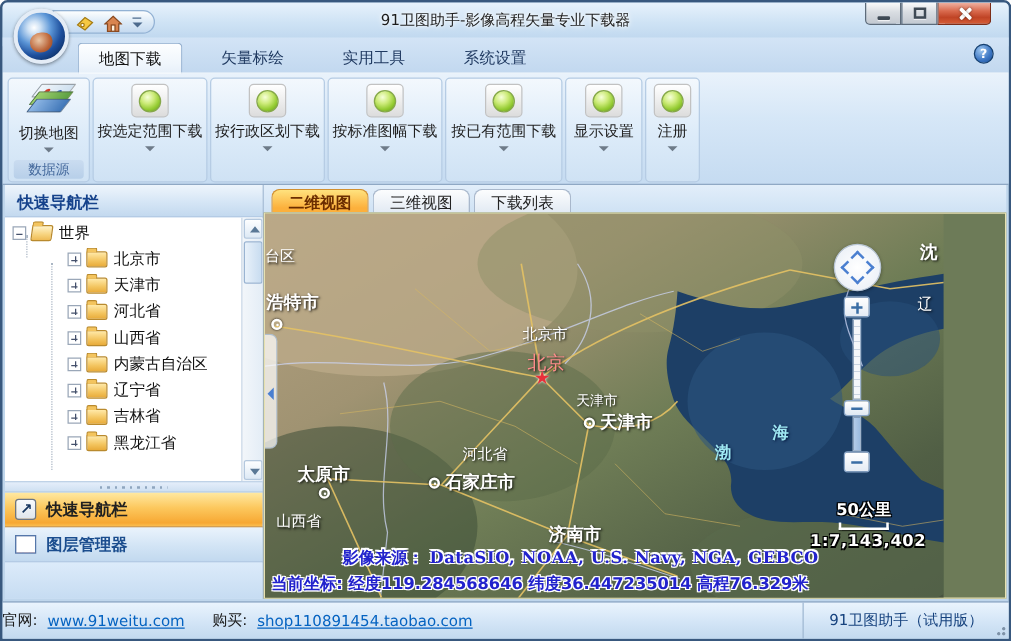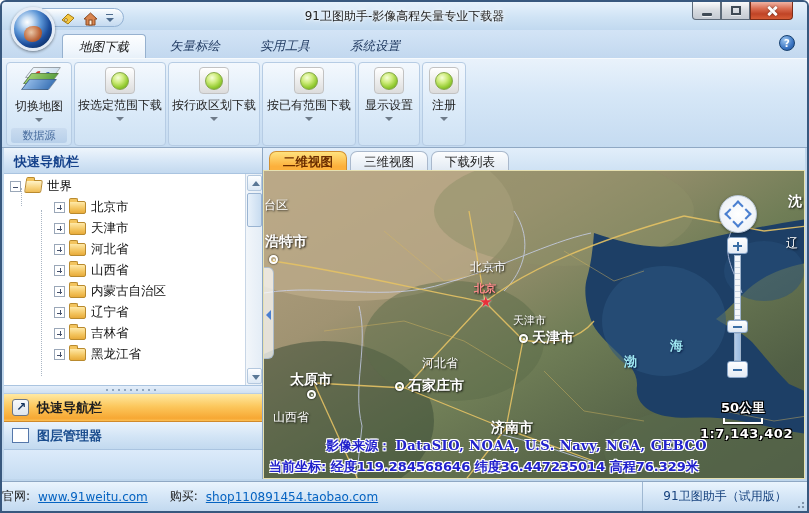--- a/index.html
+++ b/index.html
@@ -30,21 +30,21 @@
     background:linear-gradient(#f0b4a4,#d96a4e 40%,#c04426 70%,#d65c36); border-color:#7c2d18; }
   .glyph-min { width:10px; height:3px; background:#3f4a55; margin-top:7px; border-radius:1px; box-shadow:0 1px 0 rgba(255,255,255,.7);}
   .glyph-max { width:10px; height:9px; border:2px solid #3f4a55; box-shadow:0 1px 0 rgba(255,255,255,.6);}
   .glyph-close { position:relative; width:12px; height:10px; }
   .glyph-close::before,.glyph-close::after { content:""; position:absolute; left:5px; top:-1px; width:3px; height:12px; background:#fff; border-radius:1px; box-shadow:0 0 2px rgba(0,0,0,.5);}
   .glyph-close::before { transform:rotate(45deg);} .glyph-close::after { transform:rotate(-45deg);}
 
   
   .tabrow { position:absolute; left:0; top:28px; width:100%; height:28px;
     background:linear-gradient(#d3e4f6,#c2d8ef); }
-  .ribbon-tabs { position:absolute; left:60px; top:4px; display:flex; gap:8px;font-style:italic; }
+  .ribbon-tabs { position:absolute; left:60px; top:4px; display:flex; gap:15px; }
   .ribbon-tab { padding:4px 16px 5px; font-size:12.5px; color:#203a61; border-radius:4px 4px 0 0; }
   .ribbon-tab.active { background:linear-gradient(#fdfeff,#f0f6fc 60%,#e4eef8); border:1px solid #96b1cf; border-bottom:none; color:#141414; }
   .help-btn { position:absolute; right:12px; top:33px; width:16px; height:16px; border-radius:50%;
     background:radial-gradient(circle at 35% 30%, #9ec7f0, #3a74c2 60%, #1d4e94); border:1px solid #16406f;
     color:#fff; font-size:10px; font-weight:bold; text-align:center; line-height:15px; }
   .help-btn::before { content:"?"; }
 
   
   .ribbon { position:absolute; left:0; top:56px; width:100%; height:90px;
     background:linear-gradient(#e9f2fb,#d6e7f7 40%,#c5dbf1); border-top:1px solid #f6fafd; border-bottom:1px solid #8fa8c4; display:flex; padding:2px 0 2px 4px; }
@@ -64,21 +64,21 @@
   .layer.l1::after { content:""; position:absolute; left:6px; top:3px; width:4px; height:4px; border-radius:50%; background:#d23c2a; box-shadow:10px 1px 0 #2a58c0; }
   .rlabel { font-size:12px; color:#1e1e1e; margin-top:3px; white-space:nowrap; }
   .drop-arrow { margin-top:3px; border-left:4px solid transparent; border-right:4px solid transparent; border-top:4px solid #6e7b89; }
   .grp-caption { position:absolute; bottom:2px; left:4px; right:4px; height:15px; border-radius:3px;
     background:linear-gradient(#cadcf0,#b7cfe9); font-size:11px; color:#44699c; text-align:center; line-height:15px; }
 
   
   .main { position:absolute; left:2px; top:146px; right:2px; bottom:32px; display:flex; }
 
   
-  .sidebar { width:259px; display:flex; flex-direction:column; border-right:1px solid #8fa8c4; background:#d7e6f6; }
+  .sidebar { width:207px; display:flex; flex-direction:column; border-right:1px solid #8fa8c4; background:#d7e6f6; }
   .side-header { height:26px; background:linear-gradient(#eef5fc,#d3e4f5 60%,#c3d9ef); border-bottom:1px solid #aac4e0;
     font-size:13px; font-weight:bold; color:#15428b; padding:5px 0 0 10px; }
   .tree { flex:0 0 212px; background:#ffffff; position:relative; overflow:hidden; border-bottom:1px solid #aac4e0; }
   .tree-rows { position:absolute; left:0; top:2px; right:17px; }
   .trow { height:21px; display:flex; align-items:center; font-size:12.5px; color:#111; white-space:nowrap; }
   .expander { width:11px; height:11px; border:1px solid #9aa7b8; background:#fff; position:relative; flex:none; margin-right:4px; }
   .expander::before { content:""; position:absolute; left:2px; top:4.5px; width:5px; height:1.5px; background:#44506b; }
   .expander.plus::after { content:""; position:absolute; left:4.5px; top:2px; width:1.5px; height:5px; background:#44506b; }
   .folder { width:17px; height:13px; position:relative; flex:none; margin-right:5px;
     background:linear-gradient(#ffe9a8,#f3c45e 60%,#e8ab3a); border:1px solid #b98a2e; border-radius:1px 2px 2px 2px; }
@@ -117,21 +117,21 @@
   .vtabs { height:22px; display:flex; align-items:flex-end; gap:3px; padding-left:6px;
     background:linear-gradient(#e2eefa,#cfe2f4); }
   .vtab { height:19px; padding:2px 13px 0; font-size:12.5px; border-radius:7px 7px 0 0; border:1px solid #a9b8cc; border-bottom:none;
     background:linear-gradient(#fcfdfe,#e2eaf3); color:#222; }
   .vtab.active { background:linear-gradient(#ffe27e,#fcb03c 80%); border-color:#d29030; color:#6b2d00; font-weight:bold; }
   .map { position:relative; flex:1; border:1px solid #e6e0b0; overflow:hidden; background:#6d7b58; }
   .map svg.terrain { position:absolute; left:0; top:0; }
 
   .mlabel { position:absolute; color:#ffffff; font-size:12px; text-shadow:1px 1px 2px rgba(0,0,0,.85); white-space:nowrap; z-index:5; }
   .mlabel.big { font-size:14px; font-weight:bold; }
-  .mlabel.red { color:#ff8c8c; font-weight:bold; font-size:11px; }
+  .mlabel.red { color:#ff8c8c; font-weight:normal; font-size:15px; }
   .mlabel.sea { color:#9fe8f2; font-weight:bold; font-size:13px; text-shadow:1px 1px 2px rgba(0,20,60,.9); }
   .cmark { position:absolute; width:9px; height:9px; border-radius:50%; border:2px solid #fff; box-shadow:0 0 2px #000; z-index:5; }
   .cmark::after { content:""; position:absolute; left:1.5px; top:1.5px; width:2px; height:2px; border-radius:50%; background:#fff; }
   .star { position:absolute; color:#e8303a; font-size:15px; text-shadow:0 0 2px #fff; z-index:5; }
   .star::before { content:"\2605"; }
 
   .pan-ctl { position:absolute; width:38px; height:38px; border-radius:50%; background:radial-gradient(#ffffff,#eef2f8 70%,#dfe6ef);
     border:1px solid #b9c6d6; box-shadow:0 1px 3px rgba(0,0,0,.4); z-index:6; }
   .chev { position:absolute; width:8px; height:8px; border-left:2.5px solid #4a7fd0; border-top:2.5px solid #4a7fd0; }
   .chev.n { left:14px; top:6px;  transform:rotate(45deg); }
@@ -243,20 +243,29 @@
         <span class="rlabel">按选定范围下载</span>
         <span class="drop-arrow"></span>
       </div>
     </div>
     <div class="rgroup" style="width:92px;">
       <div class="rbtn">
         <span class="orb-face">
             <span class="green-orb"></span>
           </span>
         <span class="rlabel">按行政区划下载</span>
+        <span class="drop-arrow"></span>
+      </div>
+    </div>
+    <div class="rgroup" style="width:92px;">
+      <div class="rbtn">
+        <span class="orb-face">
+            <span class="green-orb"></span>
+          </span>
+        <span class="rlabel">按标准图幅下载</span>
         <span class="drop-arrow"></span>
       </div>
     </div>
     <div class="rgroup" style="width:94px;">
       <div class="rbtn">
         <span class="orb-face">
             <span class="green-orb"></span>
           </span>
         <span class="rlabel">按已有范围下载</span>
         <span class="drop-arrow"></span>

